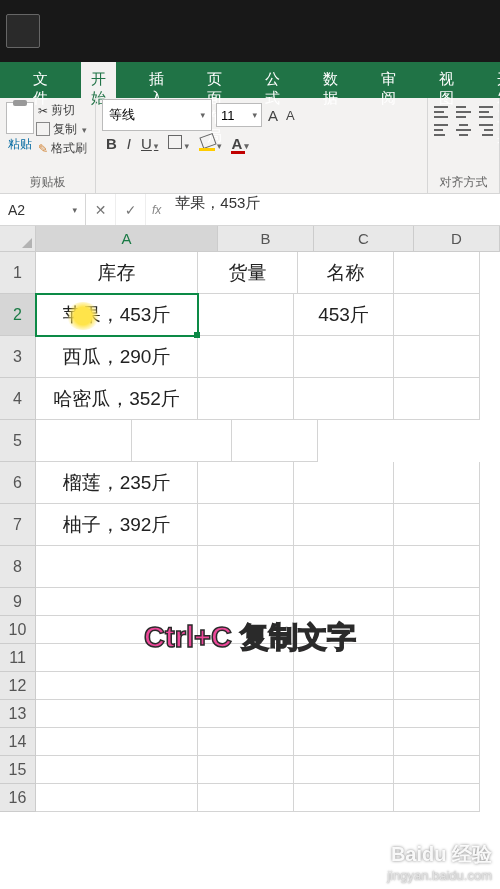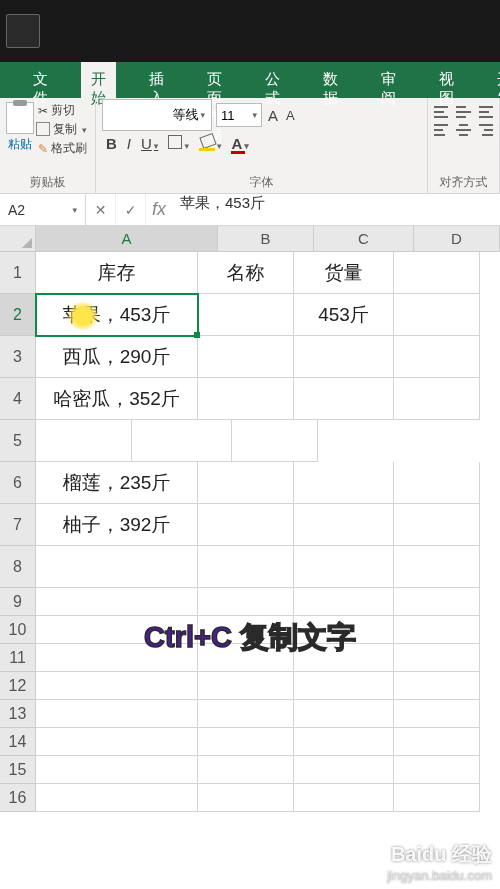--- a/index.html
+++ b/index.html
@@ -22,21 +22,21 @@
 .paste-icon::after{content:"";position:absolute;top:-3px;left:6px;width:14px;height:6px;background:#999;border-radius:2px;}
 .clip-btns { display:flex; flex-direction:column; gap:2px; font-size:12px; color:#444;}
 .clip-btns span{display:flex; align-items:center; gap:3px;}
 .scissors{color:#333;}
 .copy-icon{width:12px;height:12px;border:1px solid #888;position:relative;display:inline-block;}
 .copy-icon::after{content:"";position:absolute;top:-3px;left:-3px;width:12px;height:12px;border:1px solid #888;background:#f3f2f1;}
 .brush{color:#d08030;}
 
 .font-group { flex:1; }
 .font-row1 { display:flex; align-items:center; gap:4px; height:26px;}
-.font-name { width:110px; height:32px; border:1px solid #bbb; background:#fff; font-size:13px; padding:14px 6px; display:flex; align-items:center; justify-content:flex-end;}
+.font-name { width:110px; height:32px; border:1px solid #bbb; background:#fff; font-size:13px; padding:14px 6px; display:flex; align-items:center; justify-content:space-between;}
 .font-size { width:46px; height:24px; border:1px solid #bbb; background:#fff; font-size:13px; padding:2px 4px; display:flex; align-items:center; justify-content:space-between;}
 .aa-up,.aa-dn{font-size:13px;color:#444;padding:0 2px;}
 .aa-up{font-size:15px;}
 .font-row2 { display:flex; align-items:center; gap:10px; height:30px; color:#444; font-size:15px; padding-left:4px;}
 .underline{text-decoration:underline;}
 .border-icon{width:14px;height:14px;border:1px solid #666;display:inline-block;}
 .fill-icon{width:16px;height:14px;display:inline-block;position:relative;}
 .fill-icon::before{content:"";position:absolute;width:12px;height:10px;border:1px solid #666;transform:rotate(-20deg);top:0;left:2px;}
 .fill-icon::after{content:"";position:absolute;bottom:-2px;left:0;width:16px;height:3px;background:#ffcc00;}
 .fontcolor{position:relative;font-weight:bold;}
@@ -46,21 +46,21 @@
 .align-group{width:72px;}
 .align-rows{display:flex;flex-direction:column;gap:6px;padding-top:4px;}
 .align-line{display:flex;gap:8px;}
 .align-ic{width:16px;height:12px;display:flex;flex-direction:column;justify-content:space-between;}
 .align-ic i{display:block;height:2px;background:#666;}
 
 .formula-bar { height: 32px; border-bottom: 1px solid #d6d6d6; display:flex; align-items:flex-start; background:#fff;}
 .name-box { width:86px; height:100%; border-right:1px solid #d6d6d6; display:flex; align-items:center; padding:0 8px; font-size:14px; color:#333; justify-content:space-between;}
 .fx-btns{display:flex;align-items:center;height:100%;}
 .fx-btn{width:30px;text-align:center;color:#777;font-size:14px;border-right:1px solid #eee;height:100%;display:flex;align-items:center;justify-content:center;}
-.fx-label{font-style:italic;color:#888;font-size:18px;padding:0 6px;}
+.fx-label{font-style:italic;color:#888;font-size:12px;padding:0 6px;}
 .formula-input{flex:1;padding:0 8px;font-size:15px;color:#333;}
 
 .sheet { position:relative; }
 .corner { position:absolute; top:0; left:0; width:36px; height:26px; background:#e8e8e8; border-right:1px solid #ccc; border-bottom:1px solid #ccc;}
 .corner::after{content:"";position:absolute;right:3px;bottom:3px;width:0;height:0;border-left:10px solid transparent;border-bottom:10px solid #b3b3b3;}
 .col-headers{display:flex;margin-left:36px;height:26px;}
 .col-h{background:#e8e8e8;border-right:1px solid #ccc;border-bottom:1px solid #ccc;text-align:center;font-size:15px;color:#555;line-height:26px;}
 .col-A{width:182px;} .col-B{width:96px;} .col-C{width:100px;} .col-D{width:86px;}
 
 .rows{}
@@ -69,21 +69,21 @@
 .cell{border-right:1px solid #d4d4d4;border-bottom:1px solid #d4d4d4;display:flex;align-items:center;justify-content:center;font-size:19px;color:#222;padding:0 4px;white-space:nowrap;}
 .cell.colA{width:162px;} .cell.colB{width:96px;} .cell.colC{width:100px;} .cell.colD{width:86px;}
 .row.small{height:28px;}
 .row.small .cell{font-size:14px;}
 
 .selected-cell{outline:2px solid #0c8a46;outline-offset:-1px;position:relative;}
 .selected-cell::after{content:"";position:absolute;right:-3px;bottom:-3px;width:6px;height:6px;background:#0c8a46;}
 .highlight-dot{position:absolute;width:34px;height:28px;background:radial-gradient(circle,#ffe44a 40%,rgba(255,228,74,0) 72%);border-radius:50%;left:30px;top:8px;pointer-events:none;}
 .row-h.sel,.col-h.sel{background:#d6d6d6;color:#1a7a45;}
 
-.overlay-text{position:absolute;left:0;right:0;top:618px;text-align:center;font-size:29px;font-weight:bold;color:#4c1d95;-webkit-text-stroke:1.5px #2a2a2a;pointer-events:none;}
+.overlay-text{position:absolute;left:0;right:0;top:618px;text-align:center;font-size:29px;font-weight:bold;color:#ec4899;-webkit-text-stroke:1.5px #2a2a2a;pointer-events:none;}
 
 .watermark{position:absolute;right:8px;bottom:6px;text-align:right;color:rgba(255,255,255,0.92);}
 .watermark .logo{font-size:20px;font-weight:bold;text-shadow:0 0 3px rgba(0,0,0,0.5);} 
 .watermark .sub{font-size:13px;color:rgba(230,230,230,0.9);text-shadow:0 0 2px rgba(0,0,0,0.5);}
 </style>
 </head>
 <body>
 
 <div class="top-bar">
   <div class="top-btn"></div>
@@ -143,21 +143,20 @@
       </div>
       <div class="font-row2">
         <span><b>B</b></span>
         <span><i>I</i></span>
         <span class="underline">U<span class="caret">▾</span></span>
         <span><span class="border-icon"></span><span class="caret">▾</span></span>
         <span><span class="fill-icon"></span><span class="caret">▾</span></span>
         <span class="fontcolor">A<span class="caret">▾</span></span>
       </div>
     </div>
-    <div class="group-label">字体</div>
   </div>
 
   <div class="group align-group">
     <div class="align-rows">
       <div class="align-line">
         <span class="align-ic">
             <i style="width:100%"></i>
             <i style="width:70%"></i>
             <i style="width:100%"></i>
           </span>
@@ -212,22 +211,22 @@
   <div class="col-headers">
     <div class="col-h col-A sel">A</div>
     <div class="col-h col-B">B</div>
     <div class="col-h col-C">C</div>
     <div class="col-h col-D">D</div>
   </div>
   <div class="rows">
     <div class="row">
         <div class="row-h">1</div>
       <div class="cell colA">库存</div>
+      <div class="cell colC">货量</div>
       <div class="cell colB">名称</div>
-      <div class="cell colC">货量</div>
       <div class="cell colD"></div>
     </div>
     <div class="row">
         <div class="row-h sel">2</div>
       <div class="cell colA selected-cell" style="position:relative">
           <span>苹果，453斤</span>
           <span class="highlight-dot"></span>
         </div>
       <div class="cell colB"></div>
       <div class="cell colC">453斤</div>

